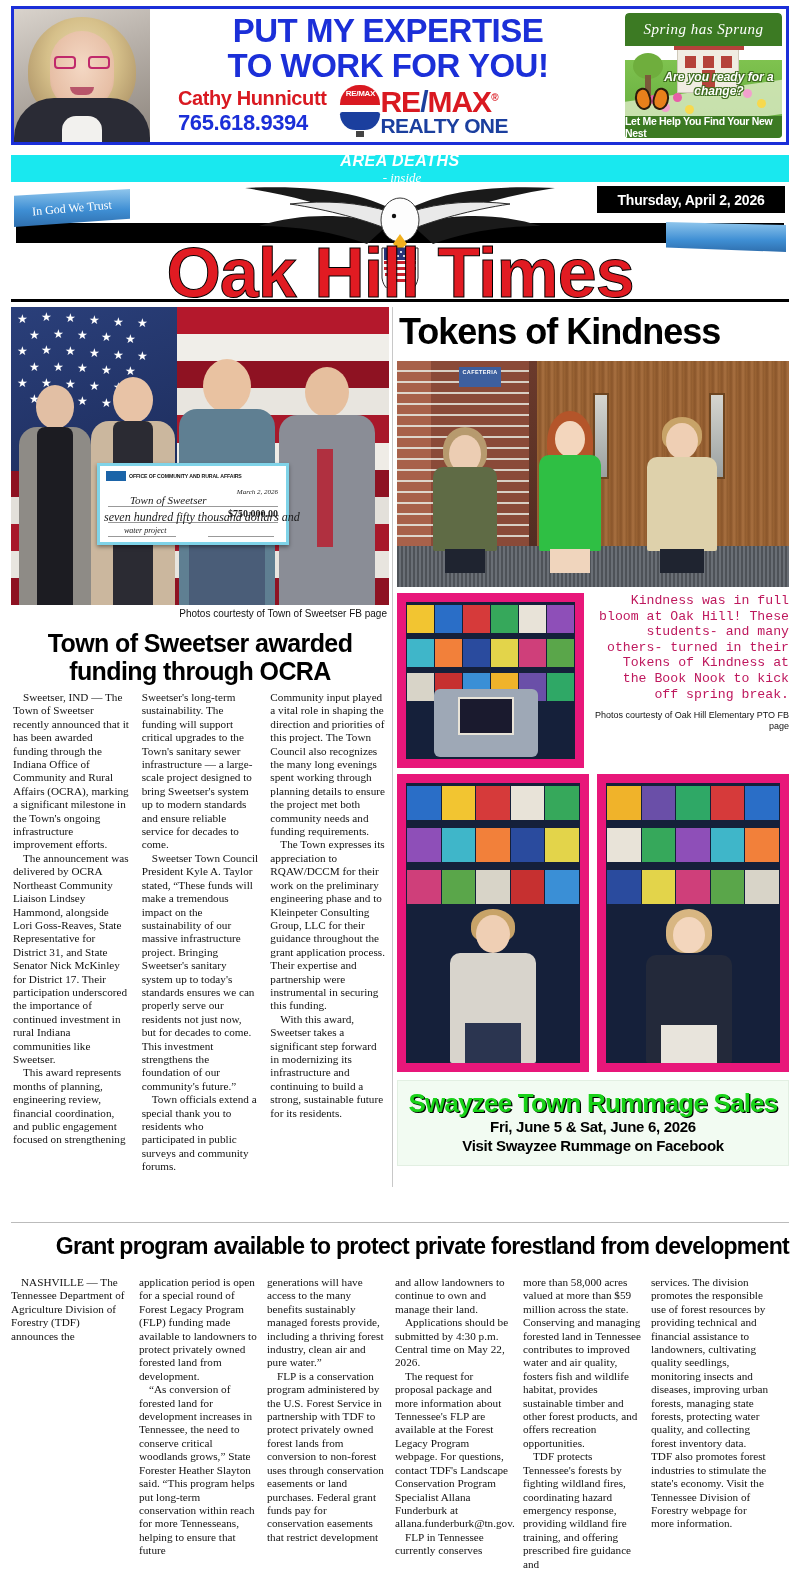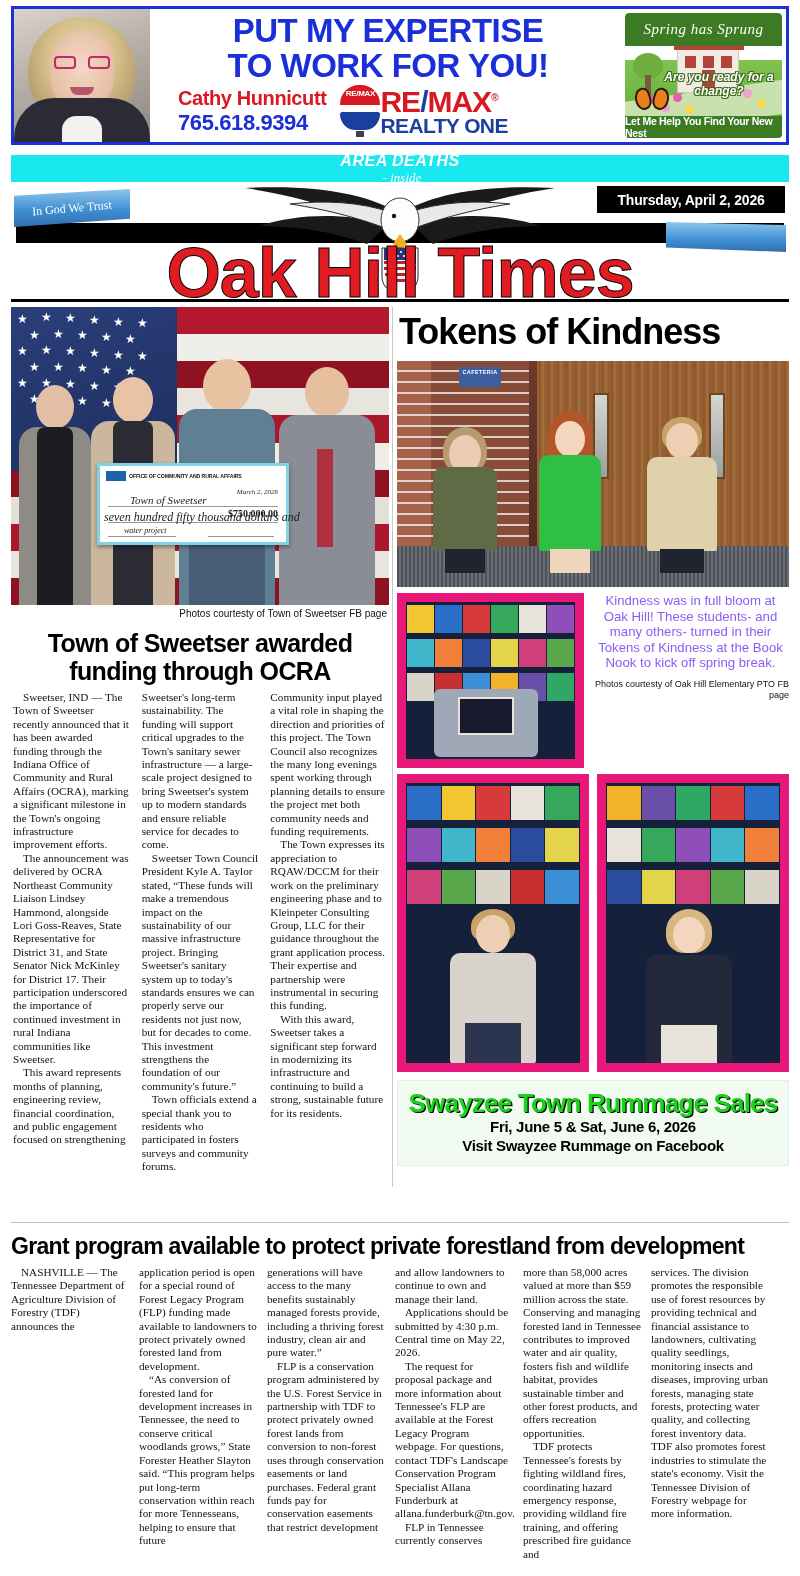--- a/index.html
+++ b/index.html
@@ -328,22 +328,22 @@
     position: absolute; left: 0; right: 0; bottom: 0; height: 18%;
     background: repeating-linear-gradient(90deg,#4e5258 0,#4e5258 2px,#6a6f76 2px,#6a6f76 4px);
   }
   .kid { position: absolute; bottom: 16%; }
   .kid .k-head { position: absolute; left: 50%; transform: translateX(-50%); border-radius: 50%; }
   .kid .k-hair { position: absolute; left: 50%; transform: translateX(-50%); border-radius: 50% 50% 40% 40%; }
   .kid .k-body { position: absolute; bottom: 0; left: 0; right: 0; border-radius: 10px 10px 2px 2px; }
   .kid .k-legs { position: absolute; bottom: -22px; left: 18%; right: 18%; height: 24px; background: #1f2430; }
 
   .kind-caption {
-    font-family: Liberation Sans, sans-serif; font-size: 13.2px; line-height: 15.6px;
-    text-align: center; color: #8b5cf6;
+    font-family: Liberation Mono, monospace; font-size: 13.2px; line-height: 15.6px;
+    text-align: right; color: #be185d;
   }
   .kind-credit {
     font-family: "Liberation Sans", sans-serif; font-size: 9px; line-height: 11px;
     text-align: right; color: #111; margin-top: 8px;
   }
 
   .photo-book {
     position: relative; width: 187px; height: 175px; overflow: hidden;
     background: linear-gradient(180deg,#d71f6f 0%, #b8185c 100%);
   }
@@ -376,22 +376,22 @@
   }
 
   
   .hrule2 {
     position: absolute; left: 11px; top: 1222px; width: 778px; height: 1px; background: #bbb;
   }
   .bottom {
     position: absolute; left: 11px; top: 1233px; width: 778px;
   }
   .hl-forest {
-    text-align: left; font-family: "Liberation Sans", sans-serif; font-weight: bold;
-    font-size: 23px; line-height: 26px; letter-spacing: -0.7px; margin-bottom: 7px;
+    text-align: right; font-family: "Liberation Sans", sans-serif; font-weight: bold;
+    font-size: 23px; line-height: 26px; letter-spacing: -0.7px; margin-bottom: 17px;
   }
   .cols6 { display: flex; gap: 10px; }
   .cols6 .c { width: 118px; }
   .body-txt6 {
     font-family: "Liberation Serif", serif; font-size: 11.2px; line-height: 13.4px;
     color: #111;
   }
   .body-txt6 p { margin: 0; text-indent: 10px; }
   .body-txt6 p.noind { text-indent: 0; }
 </style>
@@ -624,21 +624,21 @@
         <div class="body-txt">
           <p>Sweetser, IND — The Town of Sweetser recently announced that it has been awarded funding through the Indiana Office of Community and Rural Affairs (OCRA), marking a significant milestone in the Town's ongoing infrastructure improvement efforts.</p>
           <p>The announcement was delivered by OCRA Northeast Community Liaison Lindsey Hammond, alongside Lori Goss-Reaves, State Representative for District 31, and State Senator Nick McKinley for District 17. Their participation underscored the importance of continued investment in rural Indiana communities like Sweetser.</p>
           <p>This award represents months of planning, engineering review, financial coordination, and public engagement focused on strengthening</p>
         </div>
       </div>
       <div class="c">
         <div class="body-txt">
           <p class="noind">Sweetser's long-term sustainability. The funding will support critical upgrades to the Town's sanitary sewer infrastructure — a large-scale project designed to bring Sweetser's system up to modern standards and ensure reliable service for decades to come.</p>
           <p>Sweetser Town Council President Kyle A. Taylor stated, “These funds will make a tremendous impact on the sustainability of our massive infrastructure project. Bringing Sweetser's sanitary system up to today's standards ensures we can properly serve our residents not just now, but for decades to come. This investment strengthens the foundation of our community's future.”</p>
-          <p>Town officials extend a special thank you to residents who participated in fosters surveys and community forums.</p>
+          <p>Town officials extend a special thank you to residents who participated in public surveys and community forums.</p>
         </div>
       </div>
       <div class="c">
         <div class="body-txt">
           <p class="noind">Community input played a vital role in shaping the direction and priorities of this project. The Town Council also recognizes the many long evenings spent working through planning details to ensure the project met both community needs and funding requirements.</p>
           <p>The Town expresses its appreciation to RQAW/DCCM for their work on the preliminary engineering phase and to Kleinpeter Consulting Group, LLC for their guidance throughout the grant application process. Their expertise and partnership were instrumental in securing this funding.</p>
           <p>With this award, Sweetser takes a significant step forward in modernizing its infrastructure and continuing to build a strong, sustainable future for its residents.</p>
         </div>
       </div>
     </div>

